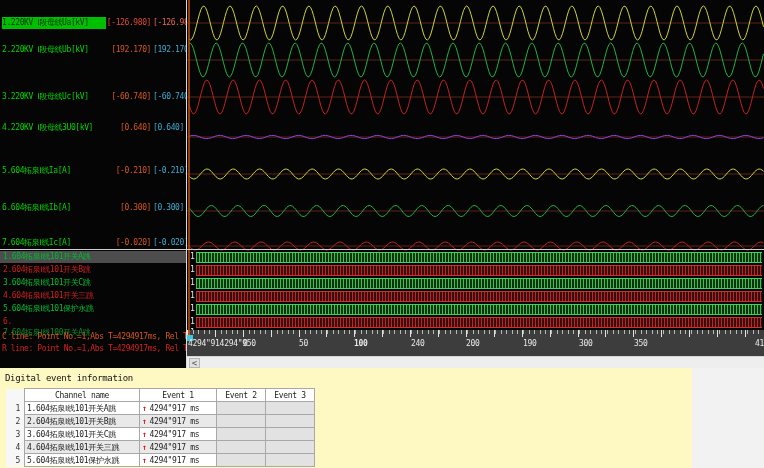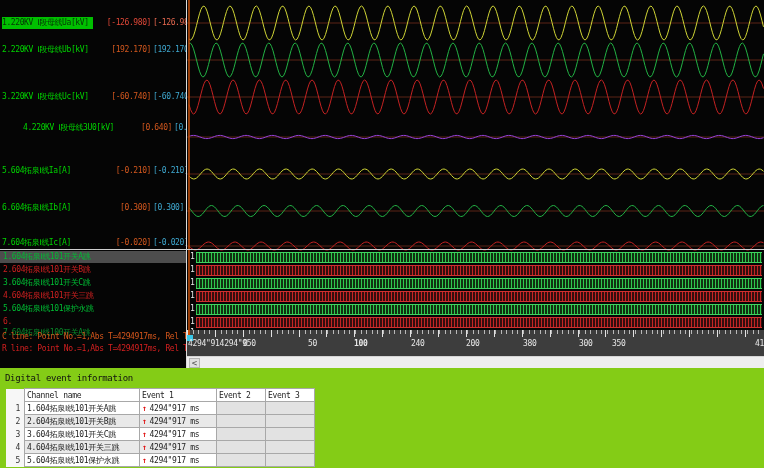--- a/index.html
+++ b/index.html
@@ -10,21 +10,21 @@
   }
   .abs{position:absolute;}
   
   .toolbar-strip{left:0;top:0;width:56px;height:10px;background:#eef1f4;}
   .tb-btn{position:absolute;top:0;width:16px;height:9px;background:#cfe0ef;border:1px solid #7d9cc0;box-sizing:border-box;}
   .top-ruler{left:388px;top:0;width:376px;height:3px;background:#d8d5cd;
     background-image:repeating-linear-gradient(90deg,#6b6b6b 0 1px,transparent 1px 7px);}
   
   .left-panel{left:0;top:0;width:186px;height:368px;background:#050505;overflow:hidden;}
   .a-row{position:absolute;left:0;width:186px;height:12px;font-size:8px;line-height:12px;white-space:nowrap;}
-  .a-name{position:absolute;left:2px;width:91px;overflow:hidden;color:#00d400;letter-spacing:-0.4px;}
+  .a-name{position:absolute;left:2px;width:104px;overflow:hidden;color:#00d400;letter-spacing:-0.4px;}
   .a-name.sel{background:#00bf00;color:#063306;}
   .a-v1{position:absolute;left:99px;width:52px;text-align:right;color:#d4581e;letter-spacing:-0.4px;}
   .a-v2{position:absolute;left:153px;width:40px;text-align:left;color:#3fa9d1;letter-spacing:-0.4px;overflow:hidden;}
   .a-v2.red{color:#e86950;}
   .d-row{position:absolute;left:0;width:186px;height:12px;font-size:8px;line-height:12px;white-space:nowrap;overflow:hidden;letter-spacing:-0.4px;padding-left:3px;box-sizing:border-box;}
   .d-row.sel{background:#4d4d4d;}
   .d-green{color:#00bb33;} .d-red{color:#cc2020;} .d-dim{color:#0a8a2a;}
   .status-line{position:absolute;left:2px;width:184px;font-size:8px;line-height:11px;white-space:nowrap;overflow:hidden;letter-spacing:-0.4px;}
   .st-c{color:#d4561c;} .st-r{color:#d42020;} .st-d{color:#d8d840;}
   
@@ -44,27 +44,27 @@
   .ticks-major{position:absolute;left:0;top:0;width:100%;height:7px;
     background:repeating-linear-gradient(90deg,#e2e2e2 0 1px,transparent 1px 27.9px);}
   .ax-label{position:absolute;top:9px;font-size:8px;color:#e8e8e8;white-space:nowrap;letter-spacing:-0.3px;}
   .cursor-mark{position:absolute;left:1px;top:0;width:2px;height:5px;background:#c8500a;}
   .cursor-diamond{position:absolute;left:0px;top:5px;width:6px;height:6px;background:#38c8e8;}
   
   .hscroll{left:187px;top:356px;width:577px;height:12px;background:#eeeeee;border-top:1px solid #d5d5d5;box-sizing:border-box;}
   .scroll-btn{position:absolute;left:2px;top:1px;width:11px;height:10px;background:#e0e0e0;color:#555;
     font-size:9px;line-height:9px;text-align:center;border:1px solid #b5b5b5;box-sizing:border-box;}
   
-  .bottom{left:0;top:368px;width:764px;height:100px;background:#84cc16;font-family:"DejaVu Sans Mono","Liberation Mono",monospace;}
+  .bottom{left:0;top:368px;width:692px;height:100px;background:#fef9c3;font-family:"DejaVu Sans Mono","Liberation Mono",monospace;}
   .evt-title{position:absolute;left:5px;top:5px;font-size:9px;color:#111;letter-spacing:-0.3px;}
   .evt-table{position:absolute;left:6px;top:20px;border-collapse:collapse;font-size:8px;color:#222;}
   .evt-table td,.evt-table th{border:1px solid #a8a8a8;height:12px;padding:0 2px;font-weight:normal;
     white-space:nowrap;overflow:hidden;letter-spacing:-0.3px;}
   .evt-table .numc{border:none;background:#f7f7f7;width:12px;text-align:right;color:#333;padding-right:4px;}
-  .evt-table th{background:#ffffff;text-align:left;}
+  .evt-table th{background:#ffffff;text-align:center;}
   .col-name{width:110px;text-align:left;}
   .col-e1{width:72px;text-align:left;margin-top:22px;}
   .col-e2{width:44px;} .col-e3{width:44px;}
   .evt-table tr.odd .cell{background:#ffffff;}
   .evt-table tr.even .cell{background:#e9e9e9;}
   .evt-table td.empty{background:#e2e2e2;}
   .arrow-up{color:#e01010;font-weight:bold;margin-right:3px;}
 </style>
 </head>
 <body>
@@ -86,21 +86,21 @@
       <div class="a-row" style="top: 44px;">
         <span class="a-name">2.220KV Ⅰ段母线Ub[kV]</span>
         <span class="a-v1">[192.170]</span>
         <span class="a-v2">[192.170]</span>
       </div>
       <div class="a-row" style="top: 91px;">
         <span class="a-name">3.220KV Ⅰ段母线Uc[kV]</span>
         <span class="a-v1">[-60.740]</span>
         <span class="a-v2">[-60.740]</span>
       </div>
-      <div class="a-row" style="top: 122px; margin-left: 21px;">
+      <div class="a-row" style="top: 122px;">
         <span class="a-name">4.220KV Ⅰ段母线3U0[kV]</span>
         <span class="a-v1">[0.640]</span>
         <span class="a-v2">[0.640]</span>
       </div>
       <div class="a-row" style="top: 165px;">
         <span class="a-name">5.604拓泉Ⅰ线Ia[A]</span>
         <span class="a-v1">[-0.210]</span>
         <span class="a-v2">[-0.210]</span>
       </div>
       <div class="a-row" style="top: 202px;">
@@ -166,27 +166,27 @@
 <div class="abs hsep"></div>
 
 <div class="abs axis">
   <div class="ticks-minor"></div>
   <div class="ticks-major"></div>
   <div class="cursor-mark"></div>
   <div class="cursor-diamond"></div>
   <div class="ax-label" style="left:1px">4294"914294"950</div>
   <div id="axis-labels">
       <div class="ax-label" style="left: 56px;">0</div>
-      <div class="ax-label" style="left: 112px; margin-left: 9px;">50</div>
+      <div class="ax-label" style="left: 112px;">50</div>
       <div class="ax-label" style="left: 167px; font-weight: bold;">100</div>
       <div class="ax-label" style="left: 224px;">240</div>
       <div class="ax-label" style="left: 279px;">200</div>
-      <div class="ax-label" style="left: 336px;">380</div>
+      <div class="ax-label" style="left: 336px;">190</div>
       <div class="ax-label" style="left: 392px;">300</div>
-      <div class="ax-label" style="left: 425px;">350</div>
+      <div class="ax-label" style="left: 447px;">350</div>
       <div class="ax-label" style="left: 568px;">41</div>
     </div>
 </div>
 
 <div class="abs hscroll">
   <div class="scroll-btn">&lt;</div>
 </div>
 
 <div class="abs bottom">
   <div class="evt-title">Digital event information</div>

